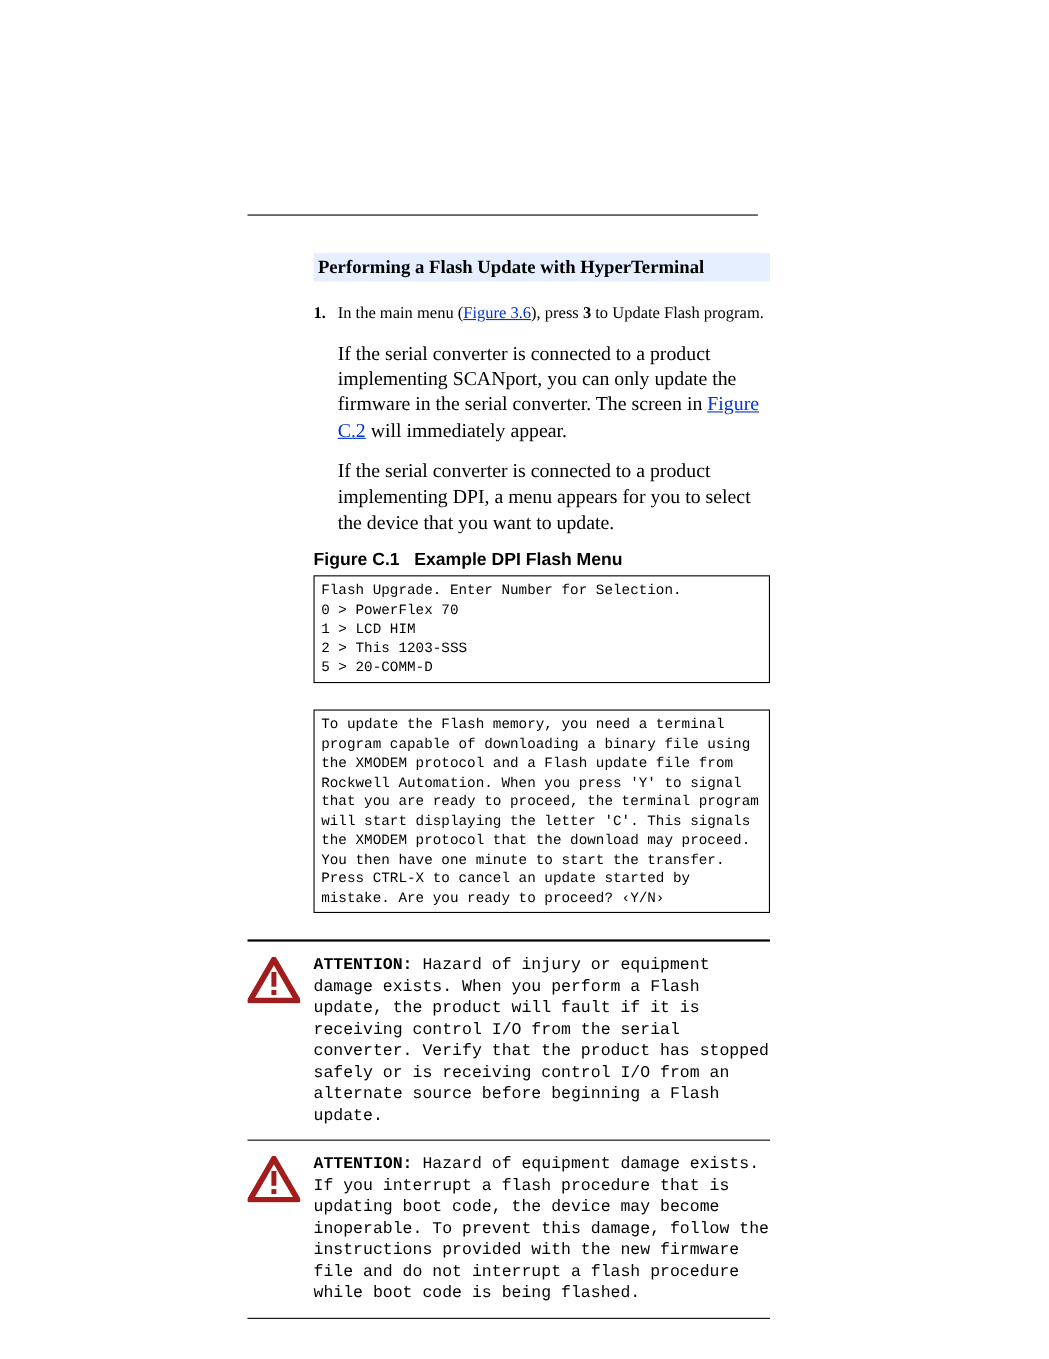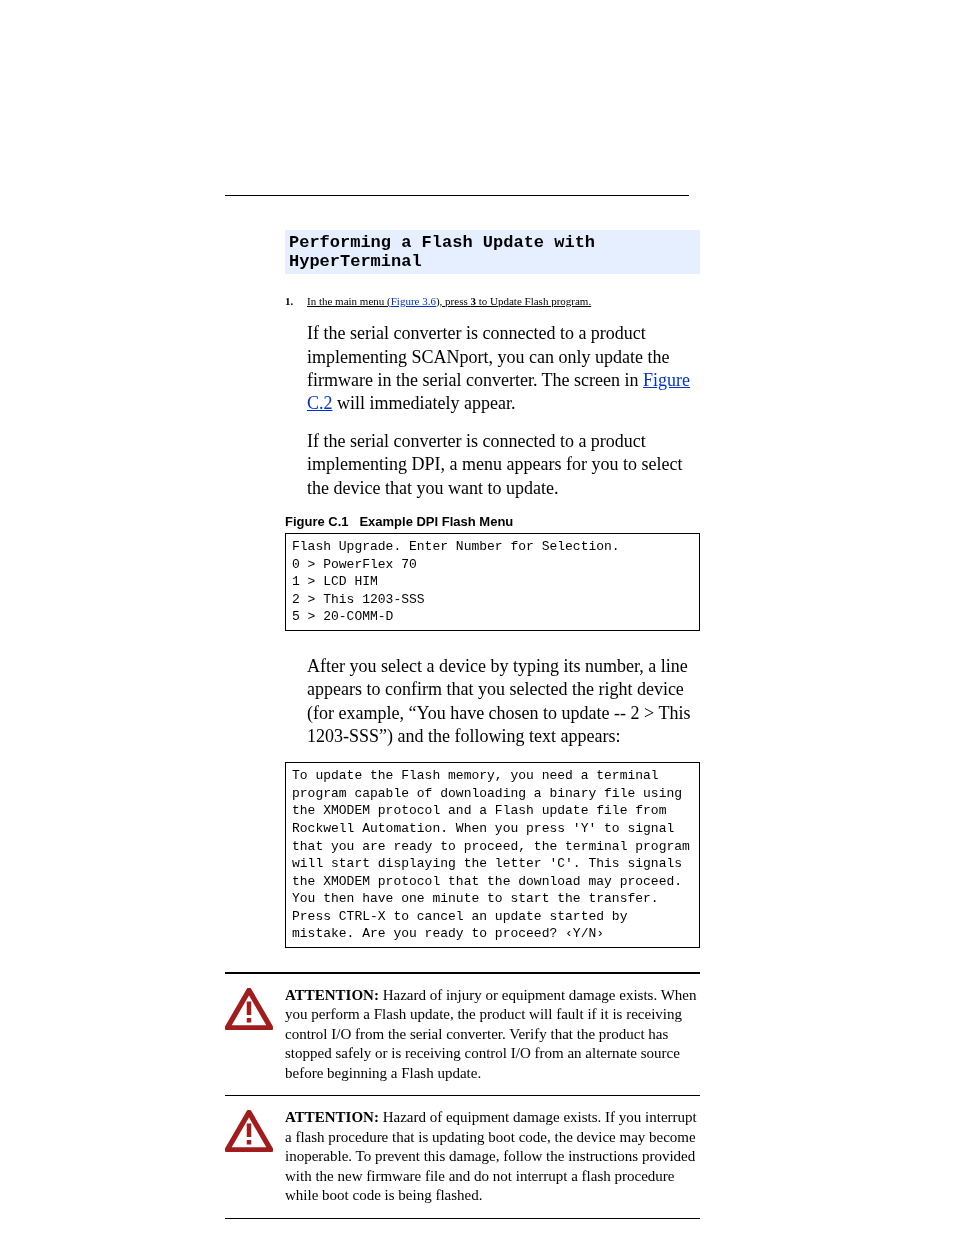--- a/index.html
+++ b/index.html
@@ -33,49 +33,48 @@
   }
   .page-header .pn { font-weight: bold; }
   .content {
     position: absolute;
     top: 230px;
     left: 285px;
     width: 415px;
   }
   .section-title {
     background: #e6efff;
-    font-family: Liberation Mono, monospace;
+    font-family: Liberation Serif, serif;
     font-weight: bold;
     font-size: 17px;
     padding: 3px 4px;
     margin-bottom: 20px;
   }
   .step {
     margin-left: 22px;
-    font-size: 11px;
+    font-size: 15px;
     line-height: 1.3;
-    text-decoration: underline;
   }
   .step .num {
     font-weight: bold;
     display: inline-block;
     width: 22px;
     margin-left: -22px;
   }
   .para {
     margin: 14px 0 14px 22px;
     font-size: 18px;
     line-height: 1.3;
   }
   a.link { color: #0033cc; text-decoration: underline; }
   .bold { font-weight: bold; }
   .figlabel {
     font-family: Arial, Helvetica, sans-serif;
     font-weight: bold;
-    font-size: 13px;
+    font-size: 16px;
     margin: 8px 0 4px 0;
     white-space: pre;
   }
   .codebox {
     border: 1px solid #000;
     padding: 4px 6px;
     font-family: "Courier New", Courier, monospace;
     font-size: 13px;
     line-height: 1.35;
     white-space: pre-wrap;
@@ -98,20 +97,21 @@
   }
   .attn-row {
     display: flex;
     align-items: flex-start;
     padding: 6px 0;
   }
   .attn-text {
     font-size: 15px;
     line-height: 1.3;
     flex: 1;
+    font-family: Liberation Mono, monospace;
   }
   .attn-text .lead { font-weight: bold; }
   .warn-icon {
     flex: 0 0 52px;
     width: 52px;
     margin-right: 8px;
     padding-top: 2px;
   }
 </style>
 </head>
@@ -135,21 +135,20 @@
 
     <div class="para">If the serial converter is connected to a product implementing DPI, a menu appears for you to select the device that you want to update.</div>
 
     <div class="figlabel">Figure C.1   Example DPI Flash Menu</div>
     <div class="codebox">Flash Upgrade. Enter Number for Selection.
 0 &gt; PowerFlex 70
 1 &gt; LCD HIM
 2 &gt; This 1203-SSS
 5 &gt; 20-COMM-D</div>
 
-    <div class="para">After you select a device by typing its number, a line appears to confirm that you selected the right device (for example, “You have chosen to update -- 2 &gt; This 1203-SSS”) and the following text appears:</div>
 
     <div class="codebox">To update the Flash memory, you need a terminal program capable of downloading a binary file using the XMODEM protocol and a Flash update file from Rockwell Automation. When you press 'Y' to signal that you are ready to proceed, the terminal program will start displaying the letter 'C'. This signals the XMODEM protocol that the download may proceed. You then have one minute to start the transfer. Press CTRL-X to cancel an update started by mistake. Are you ready to proceed? ‹Y/N›</div>
 
     <div class="attention-block">
       <hr class="hr-thick">
       <div class="attn-row">
         <div class="warn-icon">
           <svg viewBox="0 0 64 56" width="48" height="42">
             <polygon points="32,3 61,53 3,53" fill="none" stroke="#a11c1c" stroke-width="7" stroke-linejoin="round"></polygon>
             <rect x="29" y="18" width="6" height="18" fill="#a11c1c"></rect>

